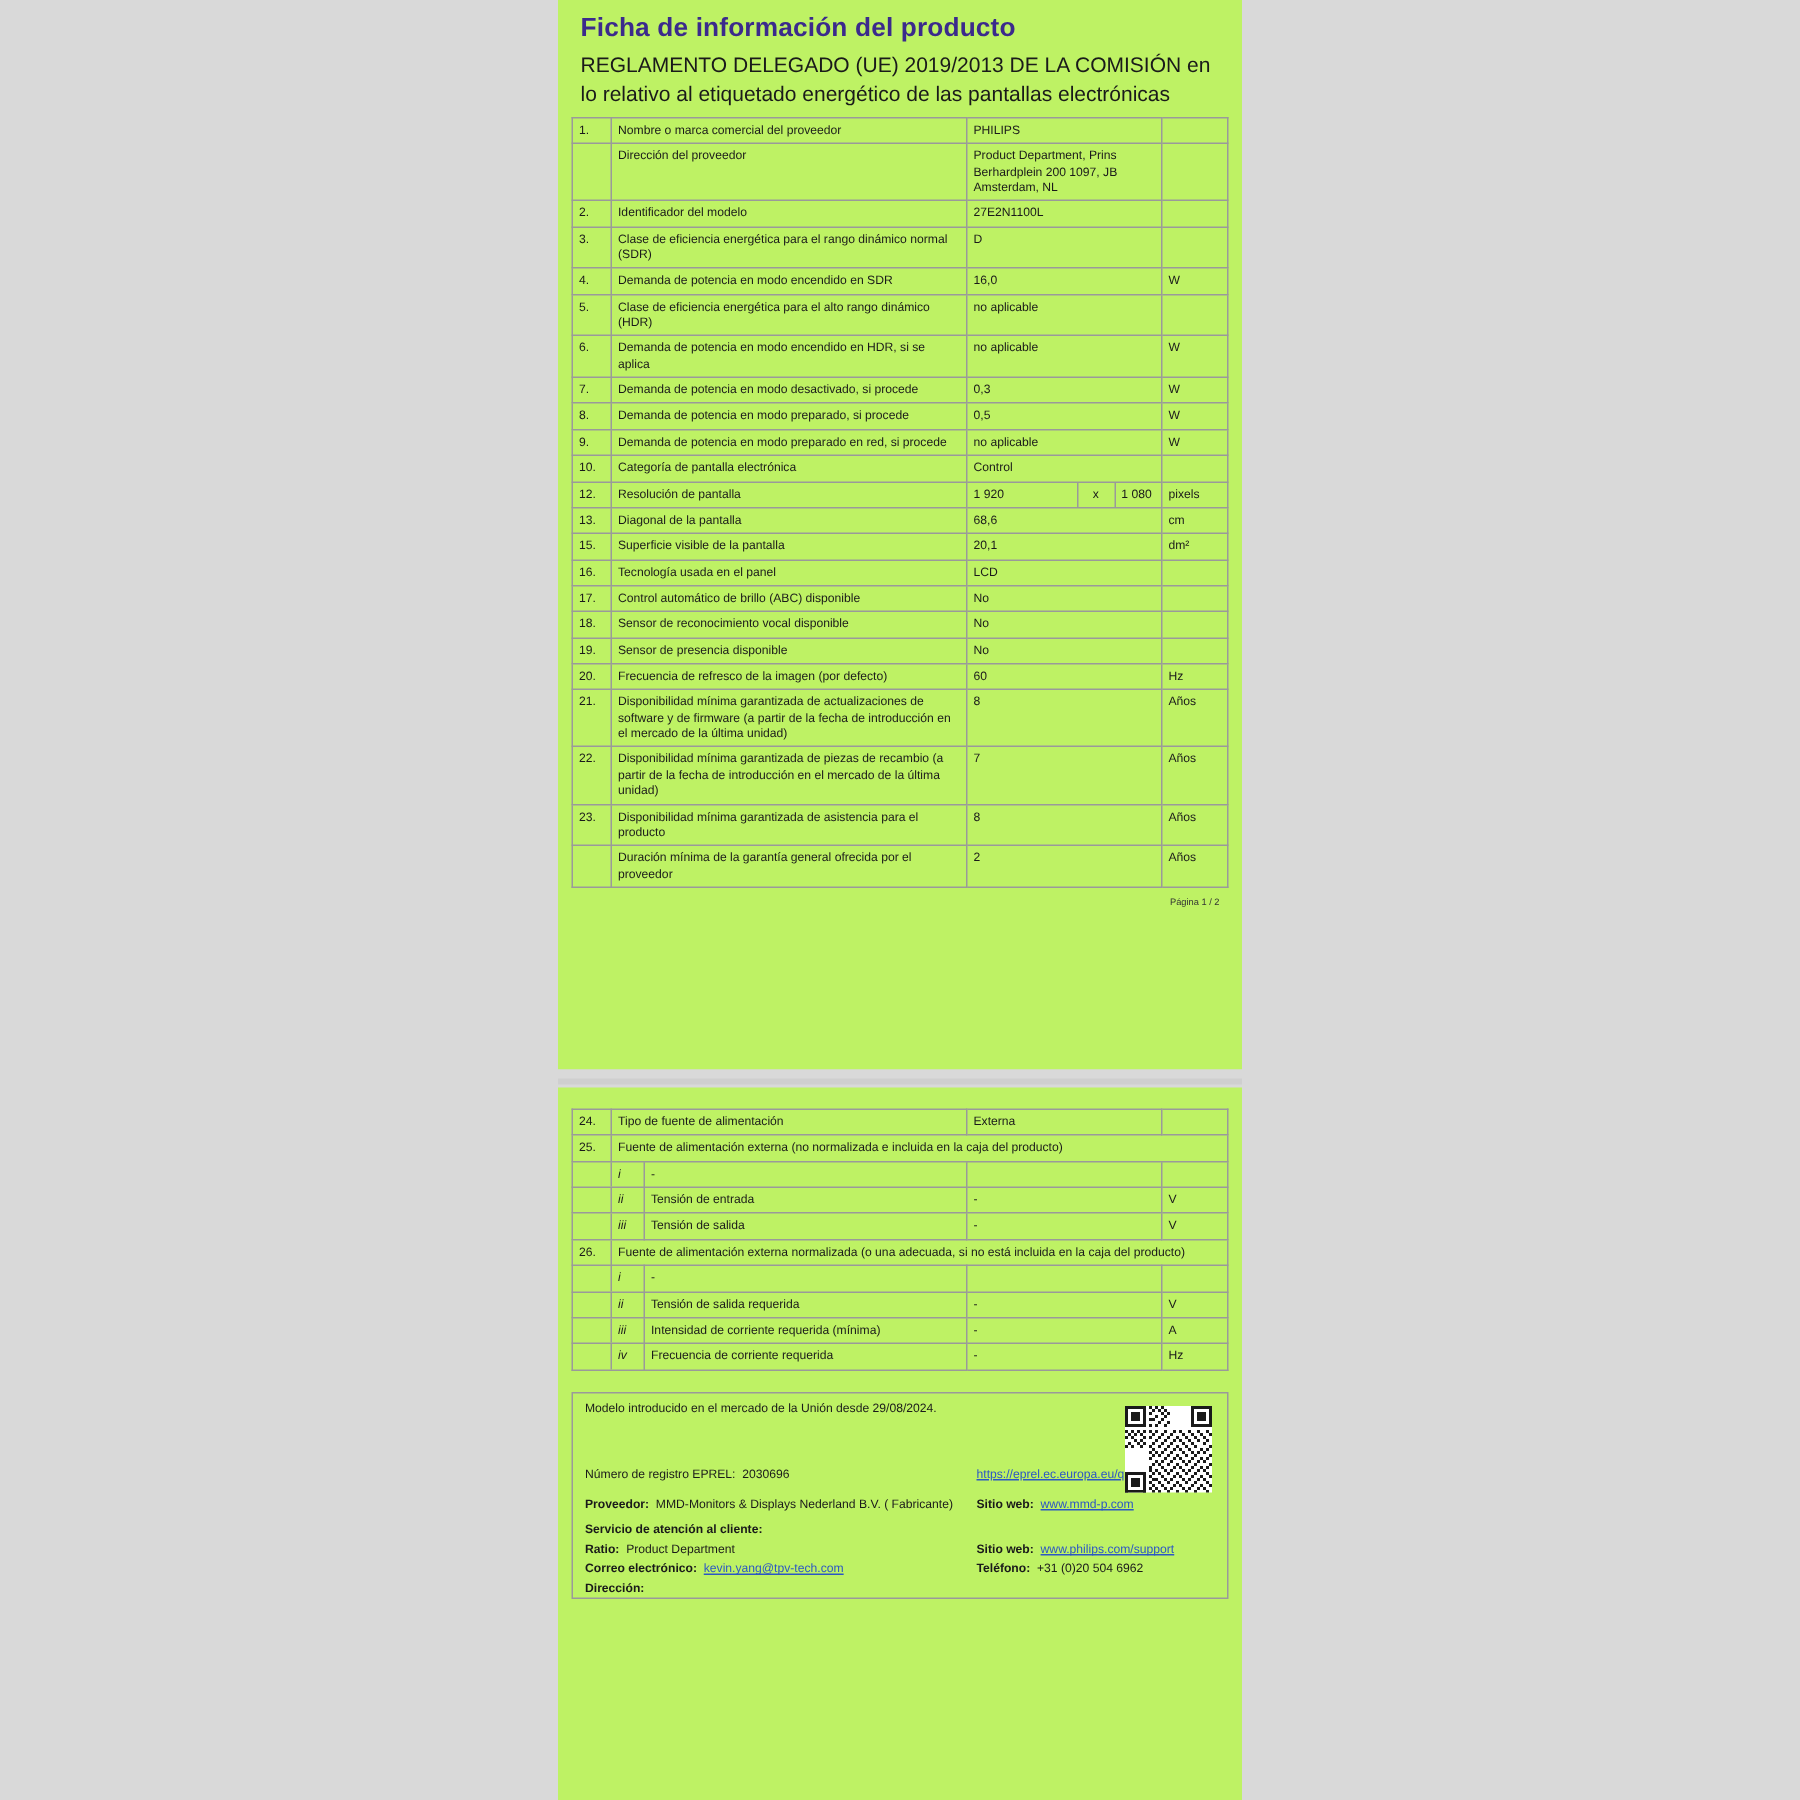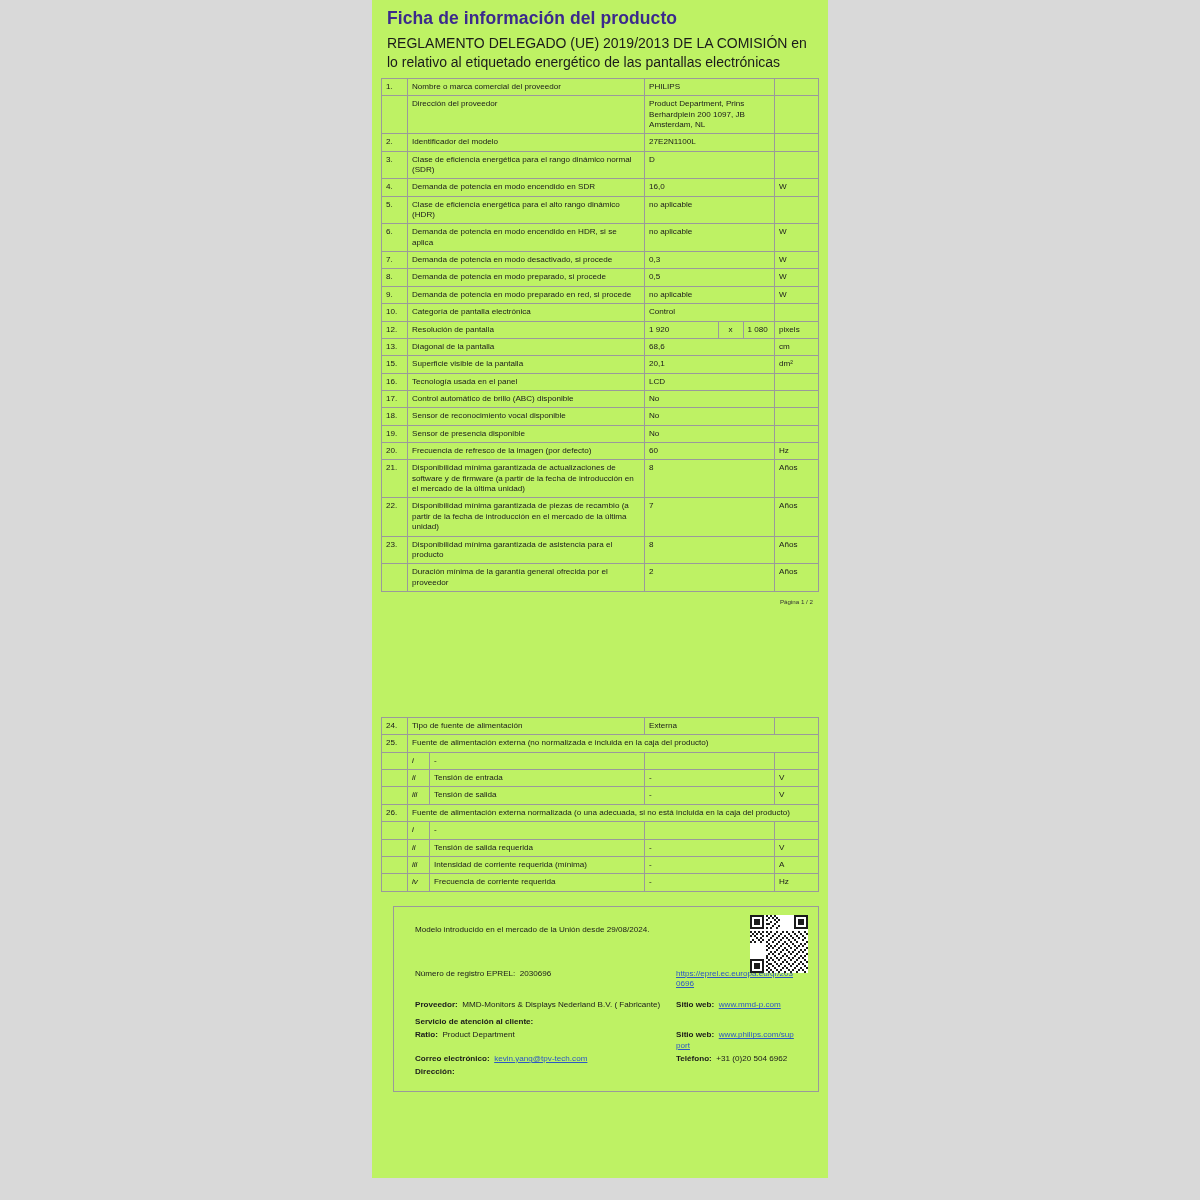--- a/index.html
+++ b/index.html
@@ -35,21 +35,21 @@
   #sepbar {
     position: absolute;
     left: 372px;
     top: 719px;
     width: 456px;
     height: 4px;
     background: #cfcfcf;
   }
   #page2 {
     left: 372px;
-    top: 703px;
+    top: 725px;
     width: 456px;
     height: 475px;
   }
   .inner {
     position: absolute;
     left: 9px;
     top: 0;
     width: 438px;
   }
   h1.doc-title {
@@ -97,22 +97,21 @@
     padding: 6px 6px 0 0;
   }
   
   .sub-i { width: 22px; font-style: italic; text-align: center; }
   .blockbox {
     border: 0.6px solid #9a9a9a;
     margin-top: 14px;
     font-size: 8.1px;
     color: #1a1a1a;
     position: relative;
-    padding: 13px;
-    margin-left: 12px;
+    padding: 0;
   }
   .bb-row {
     display: flex;
     padding: 5px 8px;
   }
   .bb-left { width: 255px; padding-right: 6px; line-height: 1.35; }
   .bb-right { flex: 1; line-height: 1.35; }
   a.link {
     color: #2c57c4;
     text-decoration: underline;

